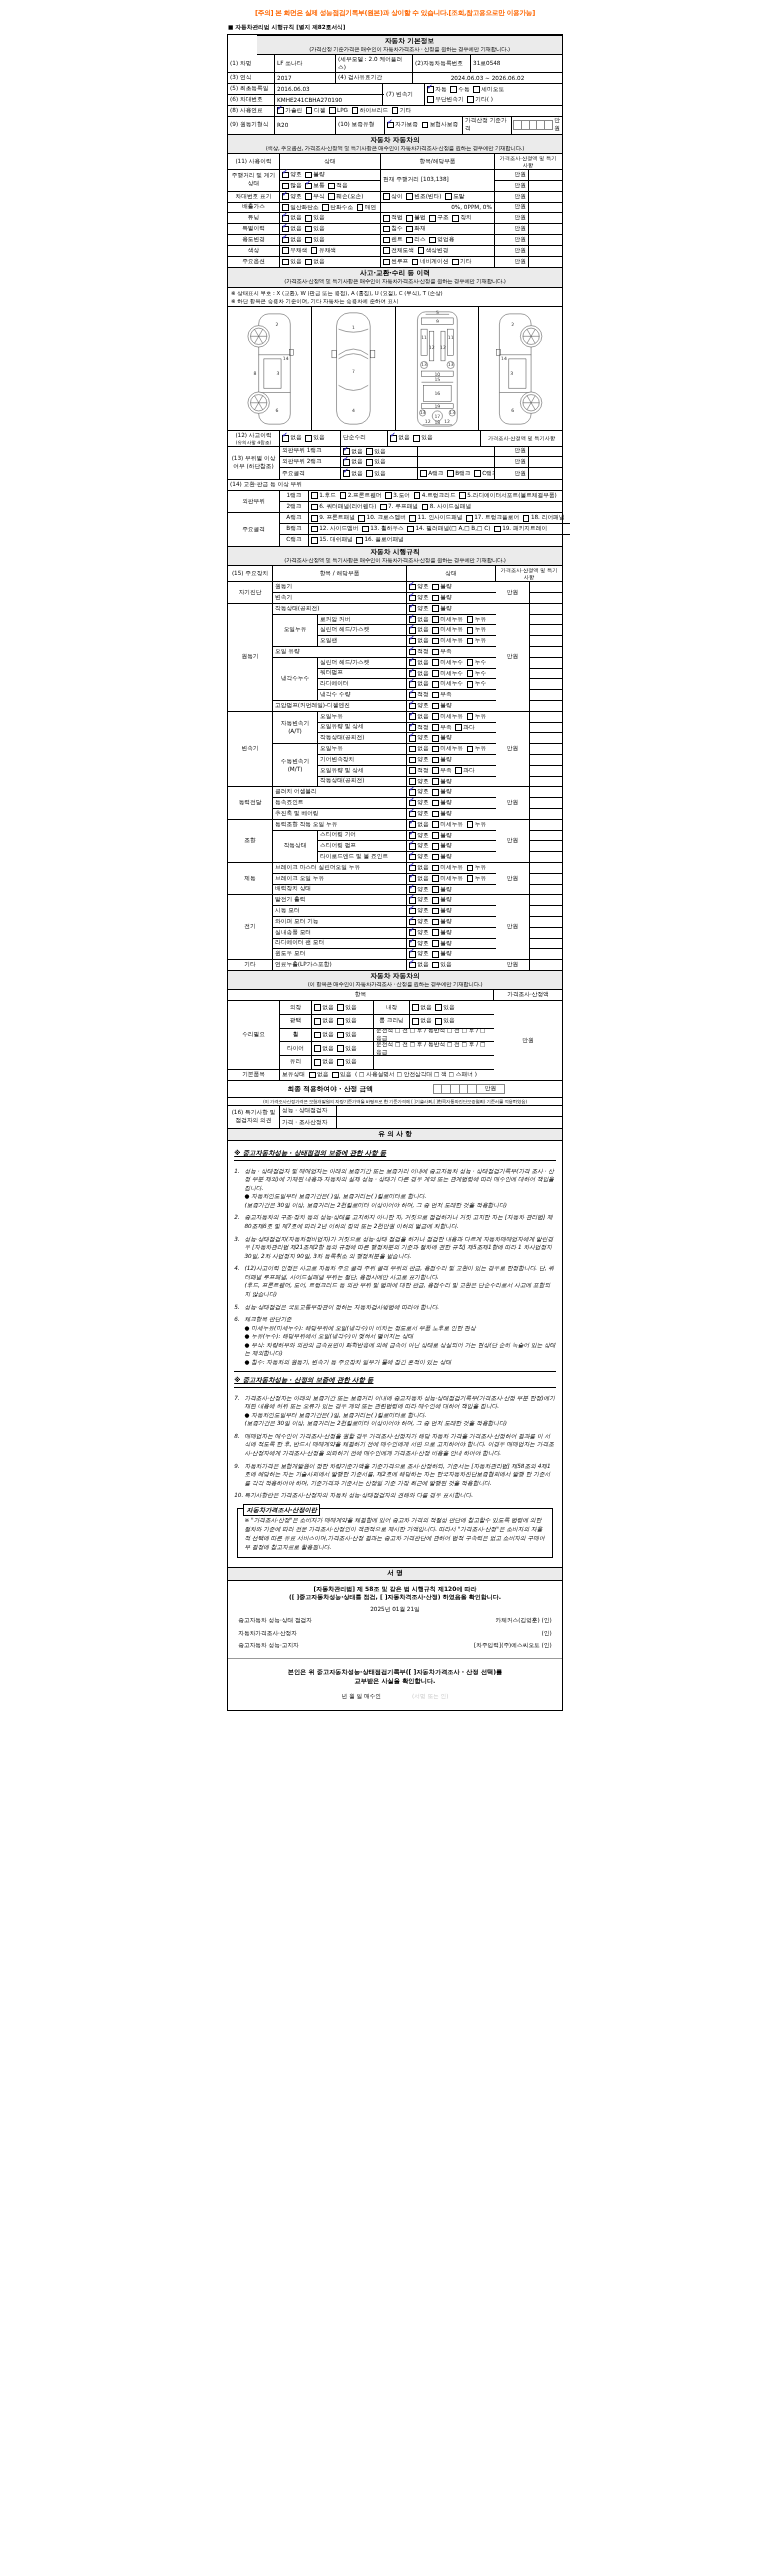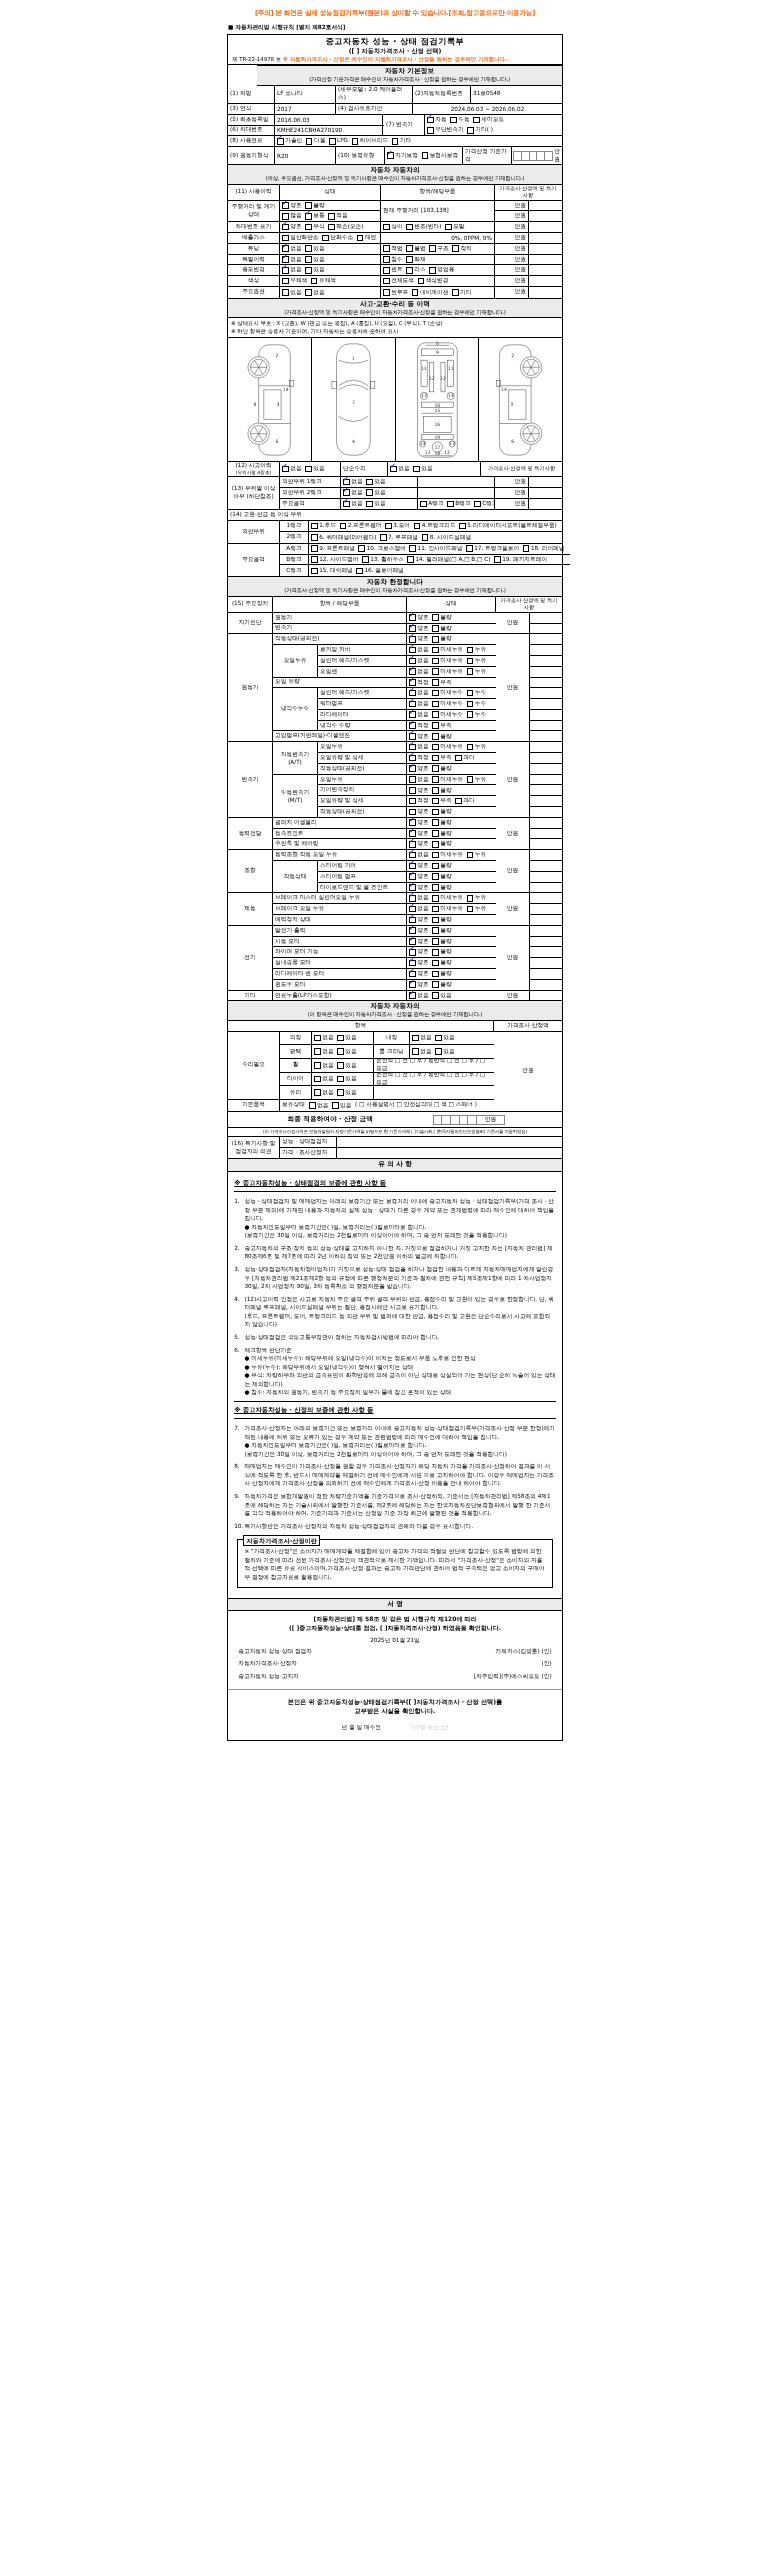--- a/index.html
+++ b/index.html
@@ -33,21 +33,21 @@
   .diagrams{display:flex;height:123px;border-bottom:0.5px solid #000;}
   .dpanel{flex:1;border-right:0.5px solid #000;position:relative;}
   .dpanel.last{border-right:none;}
   .dpanel svg{width:100%;height:100%;display:block;}
   .smalltext{font-size:4.6px;}
   .pricebox{display:flex;align-items:center;}
   .pbx{width:6.7px;height:8.2px;border:0.5px solid #888;border-right:none;background:#fff;}
   .pbx:last-child{border-right:0.5px solid #888;}
   .fprice{display:flex;align-items:center;border-bottom:0.5px solid #000;min-height:15.5px;border-top:0.5px solid #000;}
   .fnote{text-align:center;font-size:4.4px;padding:1px 0 1.5px 0;border-bottom:1px solid #000;letter-spacing:-0.2px;color:#111;}
-  .notesbody{padding:3.1px 6.2px 5.2px 6.2px;font-size:5.7px;line-height:1.5;border-bottom:0;}
+  .notesbody{padding:3.1px 6.2px 5.2px 6.2px;font-size:5.7px;line-height:1.5;border-bottom:0;font-style:italic;}
   .nh{font-weight:bold;font-size:6.4px;text-decoration:underline;margin:4.1px 0 5.2px 0;border-bottom:0.5px solid #000;border-top:0;padding-bottom:2.1px;}
   .nh2{border-top:0.5px solid #000;padding-top:4.1px;}
   .nitem{display:flex;margin:4.1px 0;}
   .nno{flex:none;width:10.3px;}
   .nlines{flex:1;}
   .defbox{border:0.5px solid #000;margin:8.2px 3.1px 4.1px 3.1px;padding:7.2px 5.2px 5.2px 6.2px;position:relative;}
   .defbox .dbt{position:absolute;top:-4.6px;left:5.2px;background:#fff;padding:0 2.1px;font-weight:bold;font-size:6.2px;border:0.5px solid #000;}
   .signwrap{padding:4.1px 8.2px 2.1px 8.2px;}
   .lawline{text-align:center;font-weight:bold;font-size:6px;line-height:1.45;}
   .dateline{text-align:center;font-size:5.7px;margin:4.1px 0 1px 0;}
@@ -59,28 +59,20 @@
   .buyerline{margin-top:8.2px;font-size:5.7px;display:flex;justify-content:center;gap:31px;align-items:center;}
   .sealgray{color:#c9c9c9;}
 </style>
 </head>
 <body>
 
 <div class="doc">
   <div class="warn">[주의] 본 화면은 실제 성능점검기록부(원본)과 상이할 수 있습니다.[조회,참고용으로만 이용가능]</div>
   <div class="formref">■ 자동차관리법 시행규칙 [별지 제82호서식]</div>
   <div class="outer">
-    <div class="titlebox">
-      <div class="t1">중고자동차 성능 · 상태 점검기록부</div>
-      <div class="t2">([ ] 자동차가격조사 · 산정 선택)</div>
-      <div class="t3">
-        <span>제 TR-22-14978 호</span>
-        <span class="orange">※ 자동차가격조사 · 산정은 매수인이 자동차가격조사 · 산정을 원하는 경우에만 기재합니다.</span>
-      </div>
-    </div>
 
     <div class="band first">
       <div class="bt">자동차 기본정보</div>
       <div class="bs">(가격산정 기준가격은 매수인이 자동차가격조사 · 산정을 원하는 경우에만 기재합니다.)</div>
     </div>
     <div id="basicTable">
         <div class="r" style="min-height: 15.5px;">
           <div class="c" style="width: 47px; flex: 0 0 auto;">(1) 차명</div>
           <div class="c" style="width: 61px; flex: 0 0 auto;">LF 쏘나타</div>
           <div class="c" style="width: 77px; flex: 0 0 auto;">(세부모델 : 2.0 케어플러스)</div>
@@ -753,21 +745,21 @@
                   <span class="bx"></span>
                   <span class="cl">16. 플로어패널</span>
                 </span>
               </div>
             </div>
           </div>
         </div>
       </div>
 
     <div class="band">
-      <div class="bt">자동차 한정합니다</div>
+      <div class="bt">자동차 시행규칙</div>
       <div class="bs">(가격조사·산정액 및 특기사항은 매수인이 자동차가격조사·산정을 원하는 경우에만 기재합니다.)</div>
     </div>
     <div id="detailTable">
         <div class="r">
           <div class="c ctr" style="width: 45px; flex: 0 0 auto;">(15) 주요장치</div>
           <div class="c ctr" style="width: 134px; flex: 0 0 auto;">항목 / 해당부품</div>
           <div class="c ctr" style="width: 89px; flex: 0 0 auto;">상태</div>
           <div class="c last ctr" style="width: 68px; flex: 1 1 0%; font-size: 5.2px;">가격조사·산정액 및 특기사항</div>
         </div>
         <div class="r">

